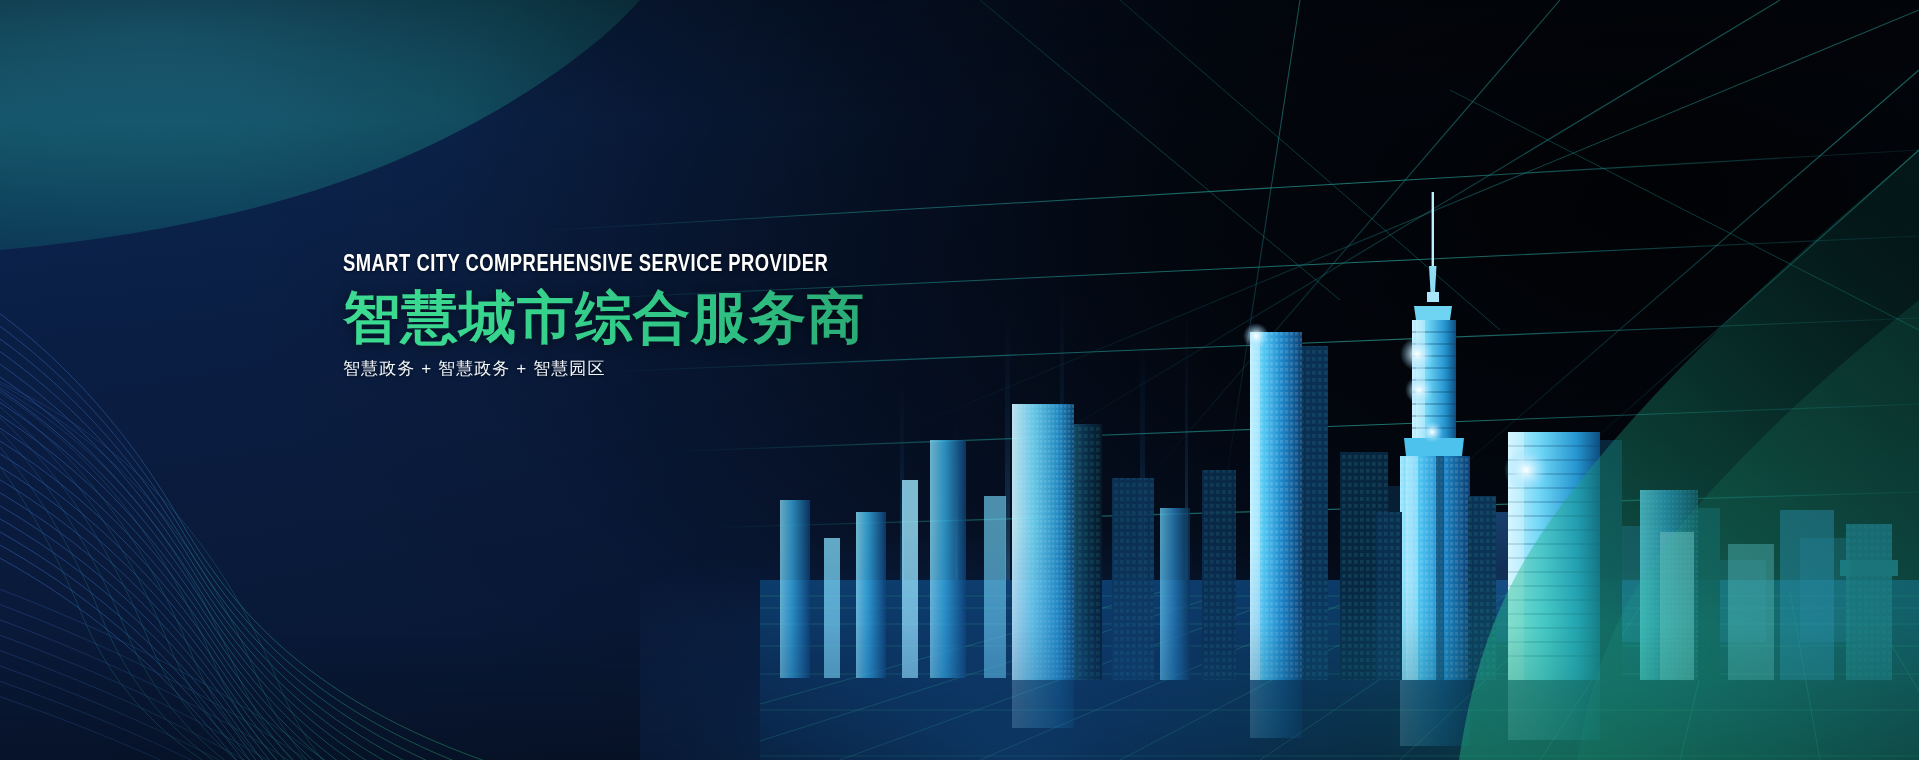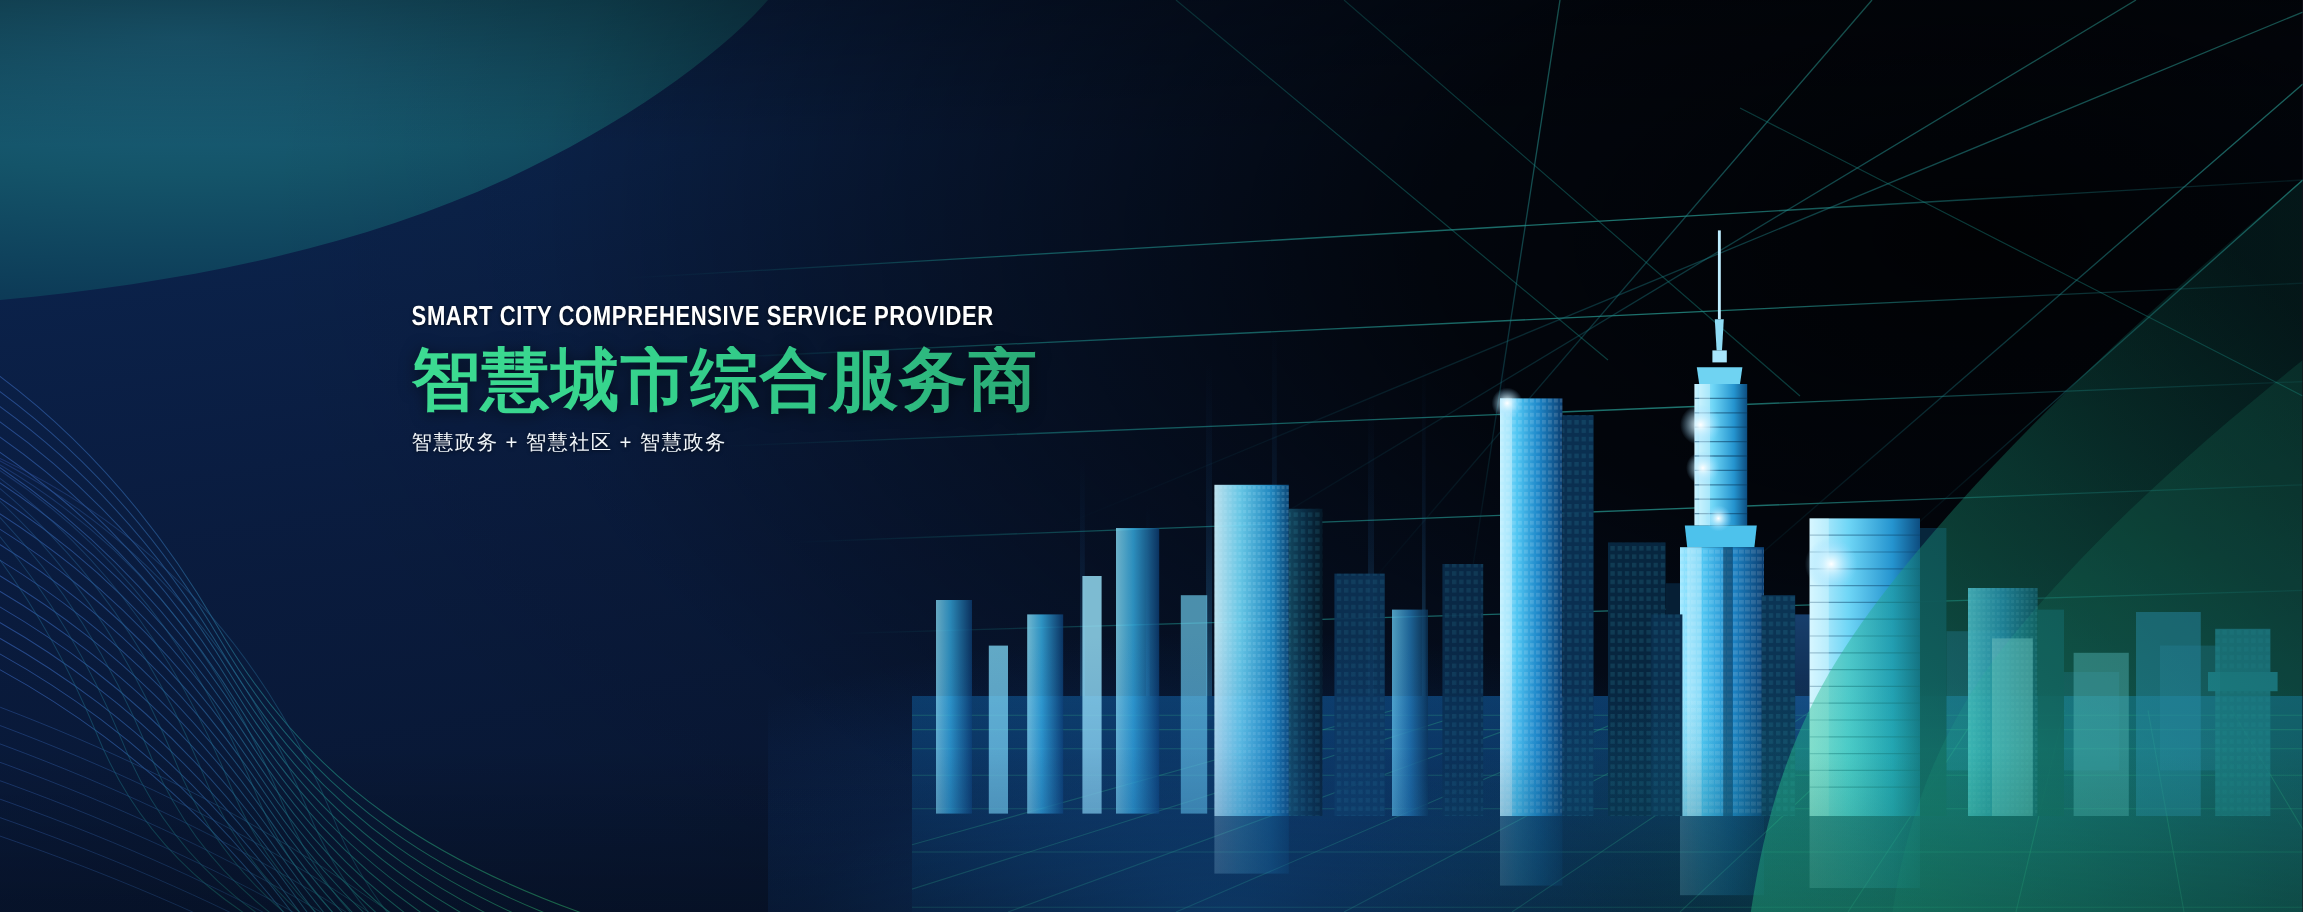--- a/index.html
+++ b/index.html
@@ -498,16 +498,16 @@
       <path d="M760,150 C640,250 520,360 430,470 C360,556 320,626 300,760 L760,760 Z" fill="url(#sweepG)"></path>
       <path d="M760,300 C670,372 580,452 510,540 C460,604 430,678 418,760 L760,760 Z" fill="#27c896" opacity="0.12"></path>
     </svg>
   </div>
 
   <div class="vignette"></div>
 
   <div class="copy">
     <div class="eyebrow">SMART CITY COMPREHENSIVE SERVICE PROVIDER</div>
     <div class="headline">智慧城市综合服务商</div>
-    <div class="subline">智慧政务 + 智慧社区 + 智慧政务</div>
+    <div class="subline">智慧政务 + 智慧政务 + 智慧园区</div>
   </div>
 
 </div>
 
 </body></html>

